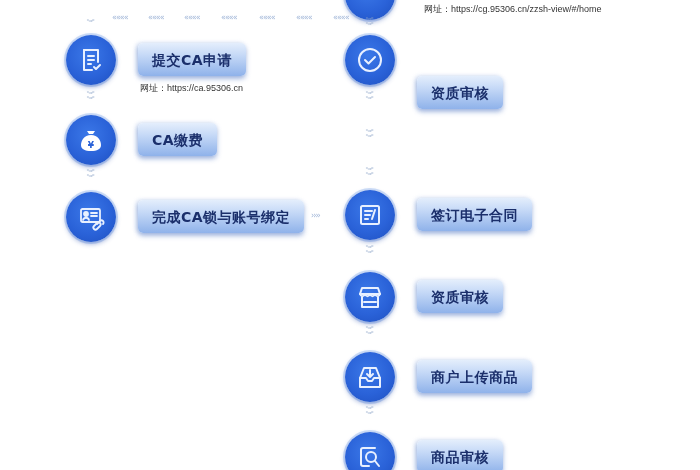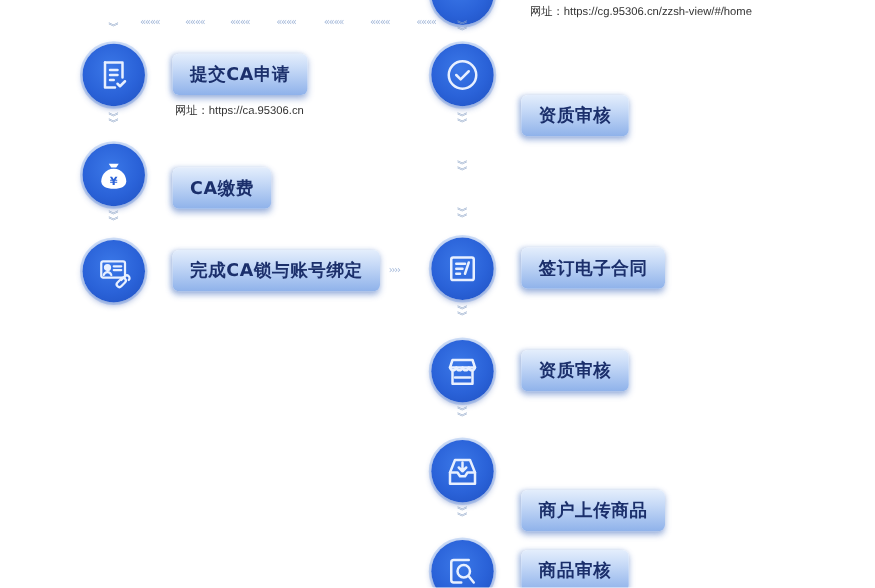--- a/index.html
+++ b/index.html
@@ -70,21 +70,21 @@
 <div class="chev-v" style="left:85px;top:92px;">︾<br>︾</div>
 
 <div class="node">
   <div class="circle" style="left:66px;top:115px;">
     <svg viewBox="0 0 30 30">
       <path d="M11 6 l2 3 h4 l2 -3 z" fill="#ffffff"></path>
       <path d="M15 10 c-7 0 -10 6 -10 10 c0 4 4 6 10 6 c6 0 10 -2 10 -6 c0 -4 -3 -10 -10 -10 z" fill="#ffffff"></path>
       <text x="15" y="23" text-anchor="middle" font-size="9" font-weight="bold" fill="#2a62d8" font-family="DejaVu Sans, sans-serif">¥</text>
     </svg>
   </div>
-  <div class="label" style="left:138px;top:134px;">CA缴费</div>
+  <div class="label" style="left:138px;top:123px;">CA缴费</div>
 </div>
 
 <div class="chev-v" style="left:85px;top:170px;">︾<br>︾</div>
 
 <div class="node">
   <div class="circle" style="left:66px;top:192px;">
     <svg viewBox="0 0 30 30" fill="none" stroke="#e8f0ff" stroke-width="1.8" stroke-linecap="round">
       <rect x="5" y="7" width="19" height="13" rx="1.5"></rect>
       <circle cx="10" cy="12" r="2" fill="#e8f0ff"></circle>
       <path d="M7 18 c1 -3 5 -3 6 0"></path>
@@ -150,21 +150,21 @@
 <div class="chev-v" style="left:364px;top:327px;">︾<br>︾</div>
 
 <div class="node">
   <div class="circle" style="left:345px;top:352px;">
     <svg viewBox="0 0 30 30" fill="none" stroke="#e8f0ff" stroke-width="2" stroke-linecap="round" stroke-linejoin="round">
       <path d="M9 6 h12 l4 10 v9 h-20 v-9 z"></path>
       <path d="M5 16 h6 l2 3 h4 l2 -3 h6"></path>
       <path d="M15 8 v7 M12 12 l3 3 l3 -3"></path>
     </svg>
   </div>
-  <div class="label" style="left:417px;top:360px;margin-top:32px;">商户上传商品</div>
+  <div class="label" style="left:417px;top:360px;">商户上传商品</div>
 </div>
 
 <div class="chev-v" style="left:364px;top:407px;">︾<br>︾</div>
 
 <div class="node">
   <div class="circle" style="left:345px;top:432px;">
     <svg viewBox="0 0 30 30" fill="none" stroke="#e8f0ff" stroke-width="2" stroke-linecap="round" stroke-linejoin="round">
       <path d="M20 6 h-12 a2 2 0 0 0 -2 2 v14 a2 2 0 0 0 2 2 h6"></path>
       <circle cx="16" cy="15" r="5"></circle>
       <line x1="20" y1="19" x2="24" y2="24"></line>

